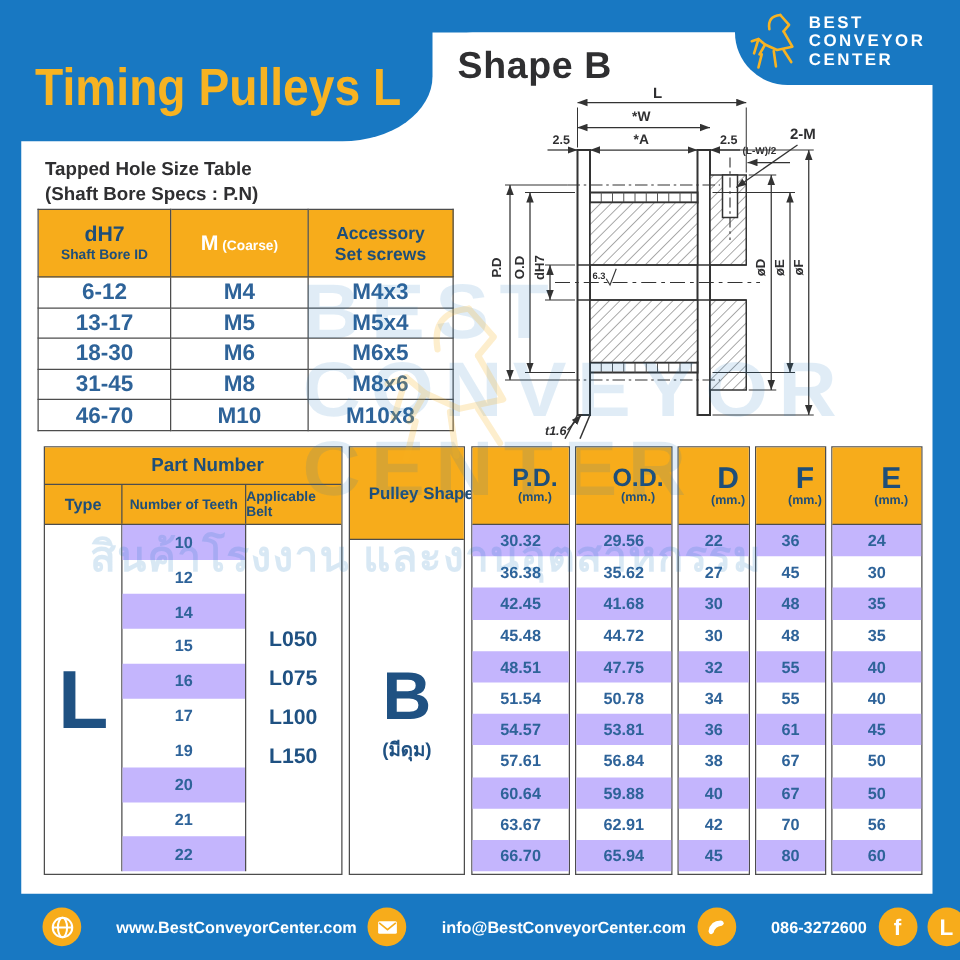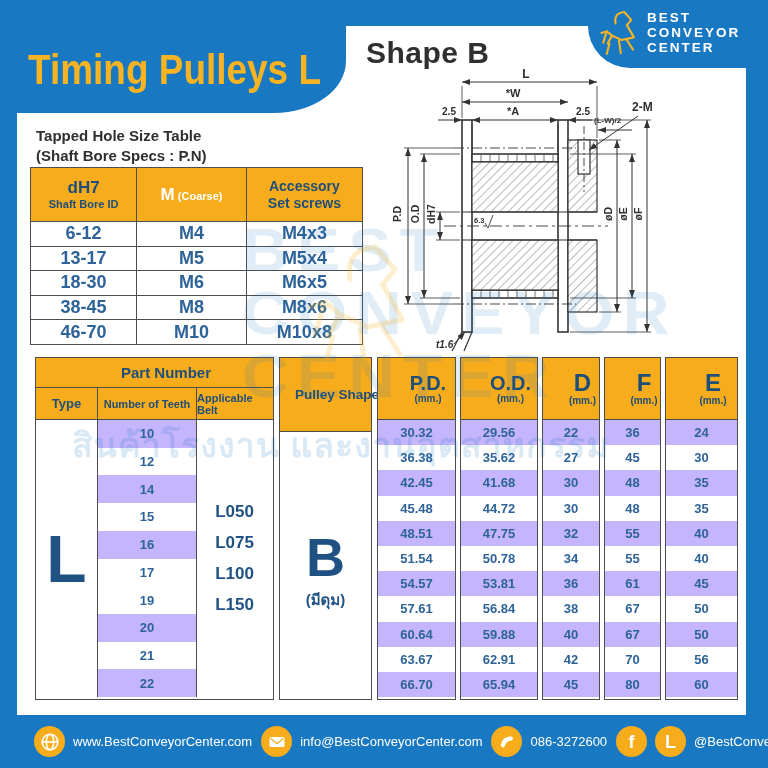--- a/index.html
+++ b/index.html
@@ -68,21 +68,21 @@
   
   .wm { z-index:4; pointer-events:none; color:#1777C1; font-weight:bold; }
   .wm-logo { left:242px; top:218px; font-size:62px; letter-spacing:8px; line-height:1.02; opacity:.13; transform:scaleX(1.04); transform-origin:left top; }
   .wm-thai { left:72px; top:418px; font-size:34px; letter-spacing:1px; opacity:.16; white-space:nowrap; }
   .wm-goat { left:300px; top:232px; opacity:.22; }
 
   
   .footer { left:0; top:715px; width:768px; height:53px; z-index:7; display:flex; align-items:center; padding-left:34px; gap:9px; }
   .fitem { display:flex; align-items:center; gap:8px; }
   .ficon { width:31px; height:31px; border-radius:50%; background:#F7AC1B; display:flex; align-items:center; justify-content:center; flex:0 0 auto; }
-  .flabel { color:#fff; font-weight:normal; font-size:13px; white-space:nowrap; }
+  .flabel { color:#fff; font-weight:bold; font-size:13px; white-space:nowrap;margin-left:20px; }
   .fglyph { color:#fff; font-weight:bold; font-size:18px; line-height:1; }
 </style>
 </head>
 <body>
 
 <div class="page">
 
   <div class="abs blue top-strip"></div>
   <div class="abs shapeb-panel"></div>
   <div class="abs blue title-block"></div>
@@ -144,21 +144,21 @@
           <td>13-17</td>
           <td>M5</td>
           <td>M5x4</td>
         </tr>
         <tr>
           <td>18-30</td>
           <td>M6</td>
           <td>M6x5</td>
         </tr>
         <tr>
-          <td>38-45</td>
+          <td>31-45</td>
           <td>M8</td>
           <td>M8x6</td>
         </tr>
         <tr>
           <td>46-70</td>
           <td>M10</td>
           <td>M10x8</td>
         </tr>
       </tbody>
   </table>

